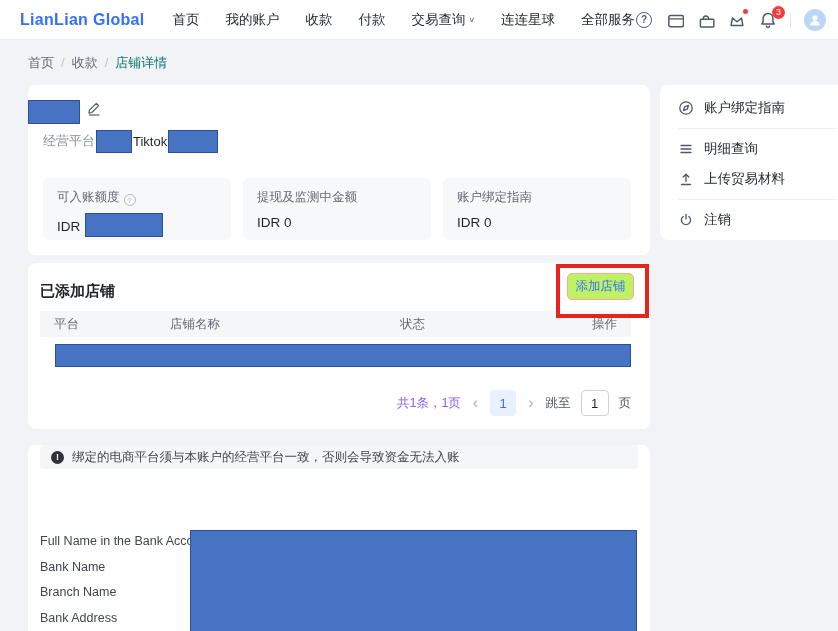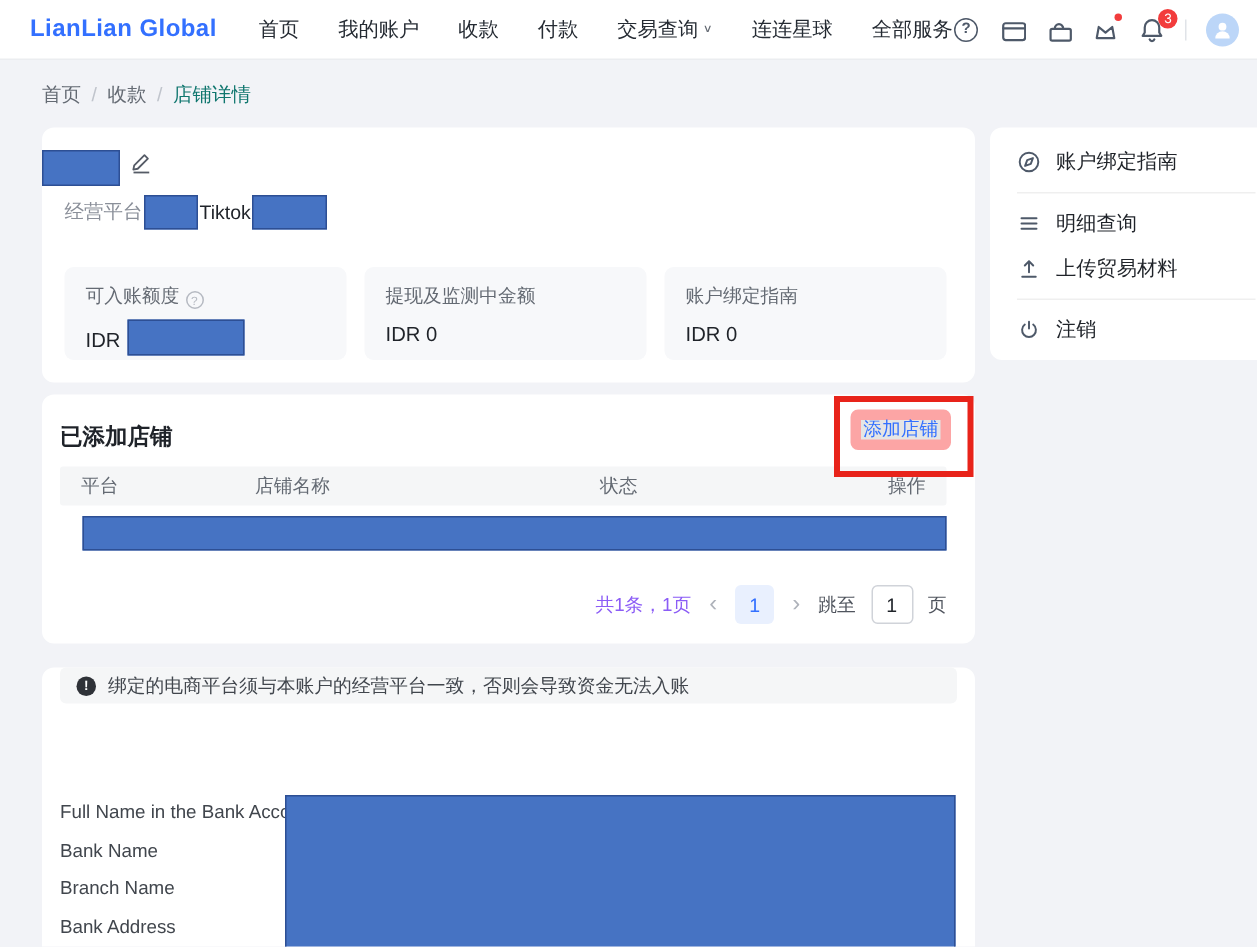--- a/index.html
+++ b/index.html
@@ -48,22 +48,22 @@
   .stats-row { position:absolute; left:15px; right:19px; top:93px; display:flex; gap:12px; }
   .stat-card { flex:1; background:#f7f8fa; border-radius:6px; height:62px; padding:11px 14px; }
   .stat-label { font-size:12.5px; color:#646a73; display:flex; align-items:flex-end; gap:4px; }
   .stat-info { width:12px; height:12px; border:1px solid #b6bac2; border-radius:50%; color:#b6bac2;
     font-size:8px; display:flex; align-items:center; justify-content:center; }
   .stat-value { font-size:13.5px; color:#1f2329; margin-top:9px; display:flex; align-items:center; }
   .stat-redact { width:78px; height:24px; margin-left:5px; margin-top:-2px; }
   
   .card-shops { height:166px; position:relative; margin-bottom:16px; }
   .shops-title { position:absolute; left:12px; top:19px; font-size:15px; font-weight:bold; }
-  .add-btn { position:absolute; right:16px; top:10px; width:67px; height:27px; background:#e5e5e5;
-    border:7px solid #fca5a5; border-radius:5px; color:#3370ff; font-size:12.5px;
+  .add-btn { position:absolute; right:16px; top:10px; width:67px; height:27px; background:#bef264;
+    border:1px solid #fca5a5; border-radius:5px; color:#3370ff; font-size:12.5px;
     display:flex; align-items:center; justify-content:center; cursor:pointer; z-index:2; }
   .red-annotation { position:absolute; right:1px; top:1px; width:93px; height:54px;
     border:4px solid #e8231a; z-index:3; pointer-events:none; }
   .shops-table { position:absolute; left:12px; right:19px; top:48px; }
   .t-head { display:flex; background:#f5f6f7; height:26px; align-items:center; padding:0 14px;
     font-size:12.5px; color:#646a73; border-radius:2px; }
   .col-1 { width:116px; } .col-2 { width:230px; } .col-3 { flex:1; } .col-4 { width:60px; text-align:right; }
   .row-redact { margin:7px 0 0 15px; width:576px; height:23px; }
   .pagination { position:absolute; right:19px; top:127px; display:flex; align-items:center; gap:10px;
     font-size:12.5px; color:#50555e; }

